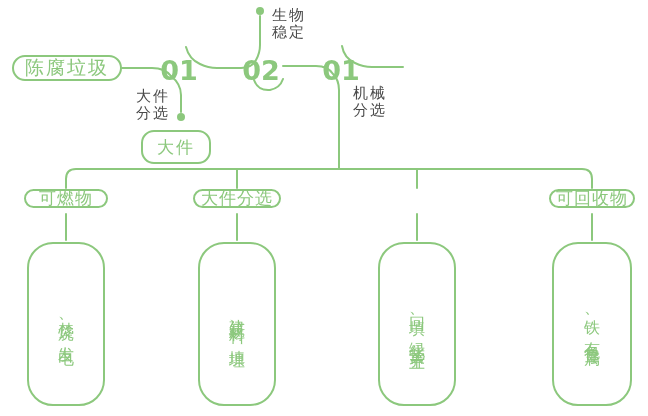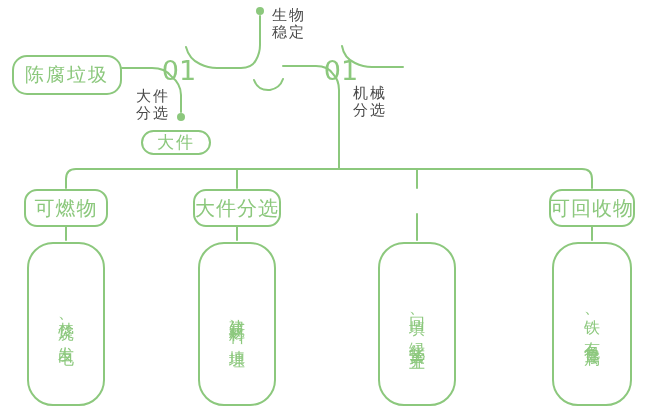--- a/index.html
+++ b/index.html
@@ -16,28 +16,28 @@
 
   .pill{
     position:absolute;
     border:2px solid var(--green);
     color:var(--green);
     background:#fff;
     display:flex;align-items:center;justify-content:center;
     box-sizing:border-box;
     white-space:nowrap;
   }
-  .pill.source{left:12px;top:55px;width:110px;height:40px;border-radius:15px;font-size:19px;letter-spacing:2px;}
-  .pill.bulky{left:141px;top:130px;width:70px;height:25px;border-radius:13px;font-size:17px;letter-spacing:2px;}
-  .pill.cat{top:189px;height:38px;border-radius:13px;font-size:20px;letter-spacing:1px;}
+  .pill.source{left:12px;top:55px;width:110px;height:26px;border-radius:15px;font-size:19px;letter-spacing:2px;}
+  .pill.bulky{left:141px;top:130px;width:70px;height:34px;border-radius:13px;font-size:17px;letter-spacing:2px;}
+  .pill.cat{top:189px;height:19px;border-radius:13px;font-size:17px;letter-spacing:1px;}
 
   .stepnum{
     position:absolute;top:57px;width:44px;height:28px;
     color:var(--green);font-size:27px;line-height:28px;
-    text-align:center;font-weight:400;
+    text-align:center;font-weight:700;
   }
   .steplabel{
     position:absolute;width:40px;
     color:var(--dark);font-size:15px;line-height:17px;letter-spacing:2px;
   }
   .lbl-bio{left:272px;top:7px;}
   .lbl-dajian{left:136px;top:88px;}
   .lbl-jixie{left:353px;top:85px;}
 
   .resultbox{
@@ -79,20 +79,21 @@
     <path d="M237,214 V240"></path>
     <path d="M417,214 V240"></path>
     <path d="M592,214 V240"></path>
   </svg>
 
   <div class="pill source">
     <span>陈腐垃圾</span>
   </div>
 
   <div class="stepnum" style="left:157px;">01</div>
+  <div class="stepnum" style="left:239px;">02</div>
   <div class="stepnum" style="left:319px;">01</div>
 
   <div class="steplabel lbl-bio">生物稳定</div>
   <div class="steplabel lbl-jixie">机械分选</div>
   <div class="steplabel lbl-dajian">大件分选</div>
 
   <div class="pill bulky">
     <span>大件</span>
   </div>
 

